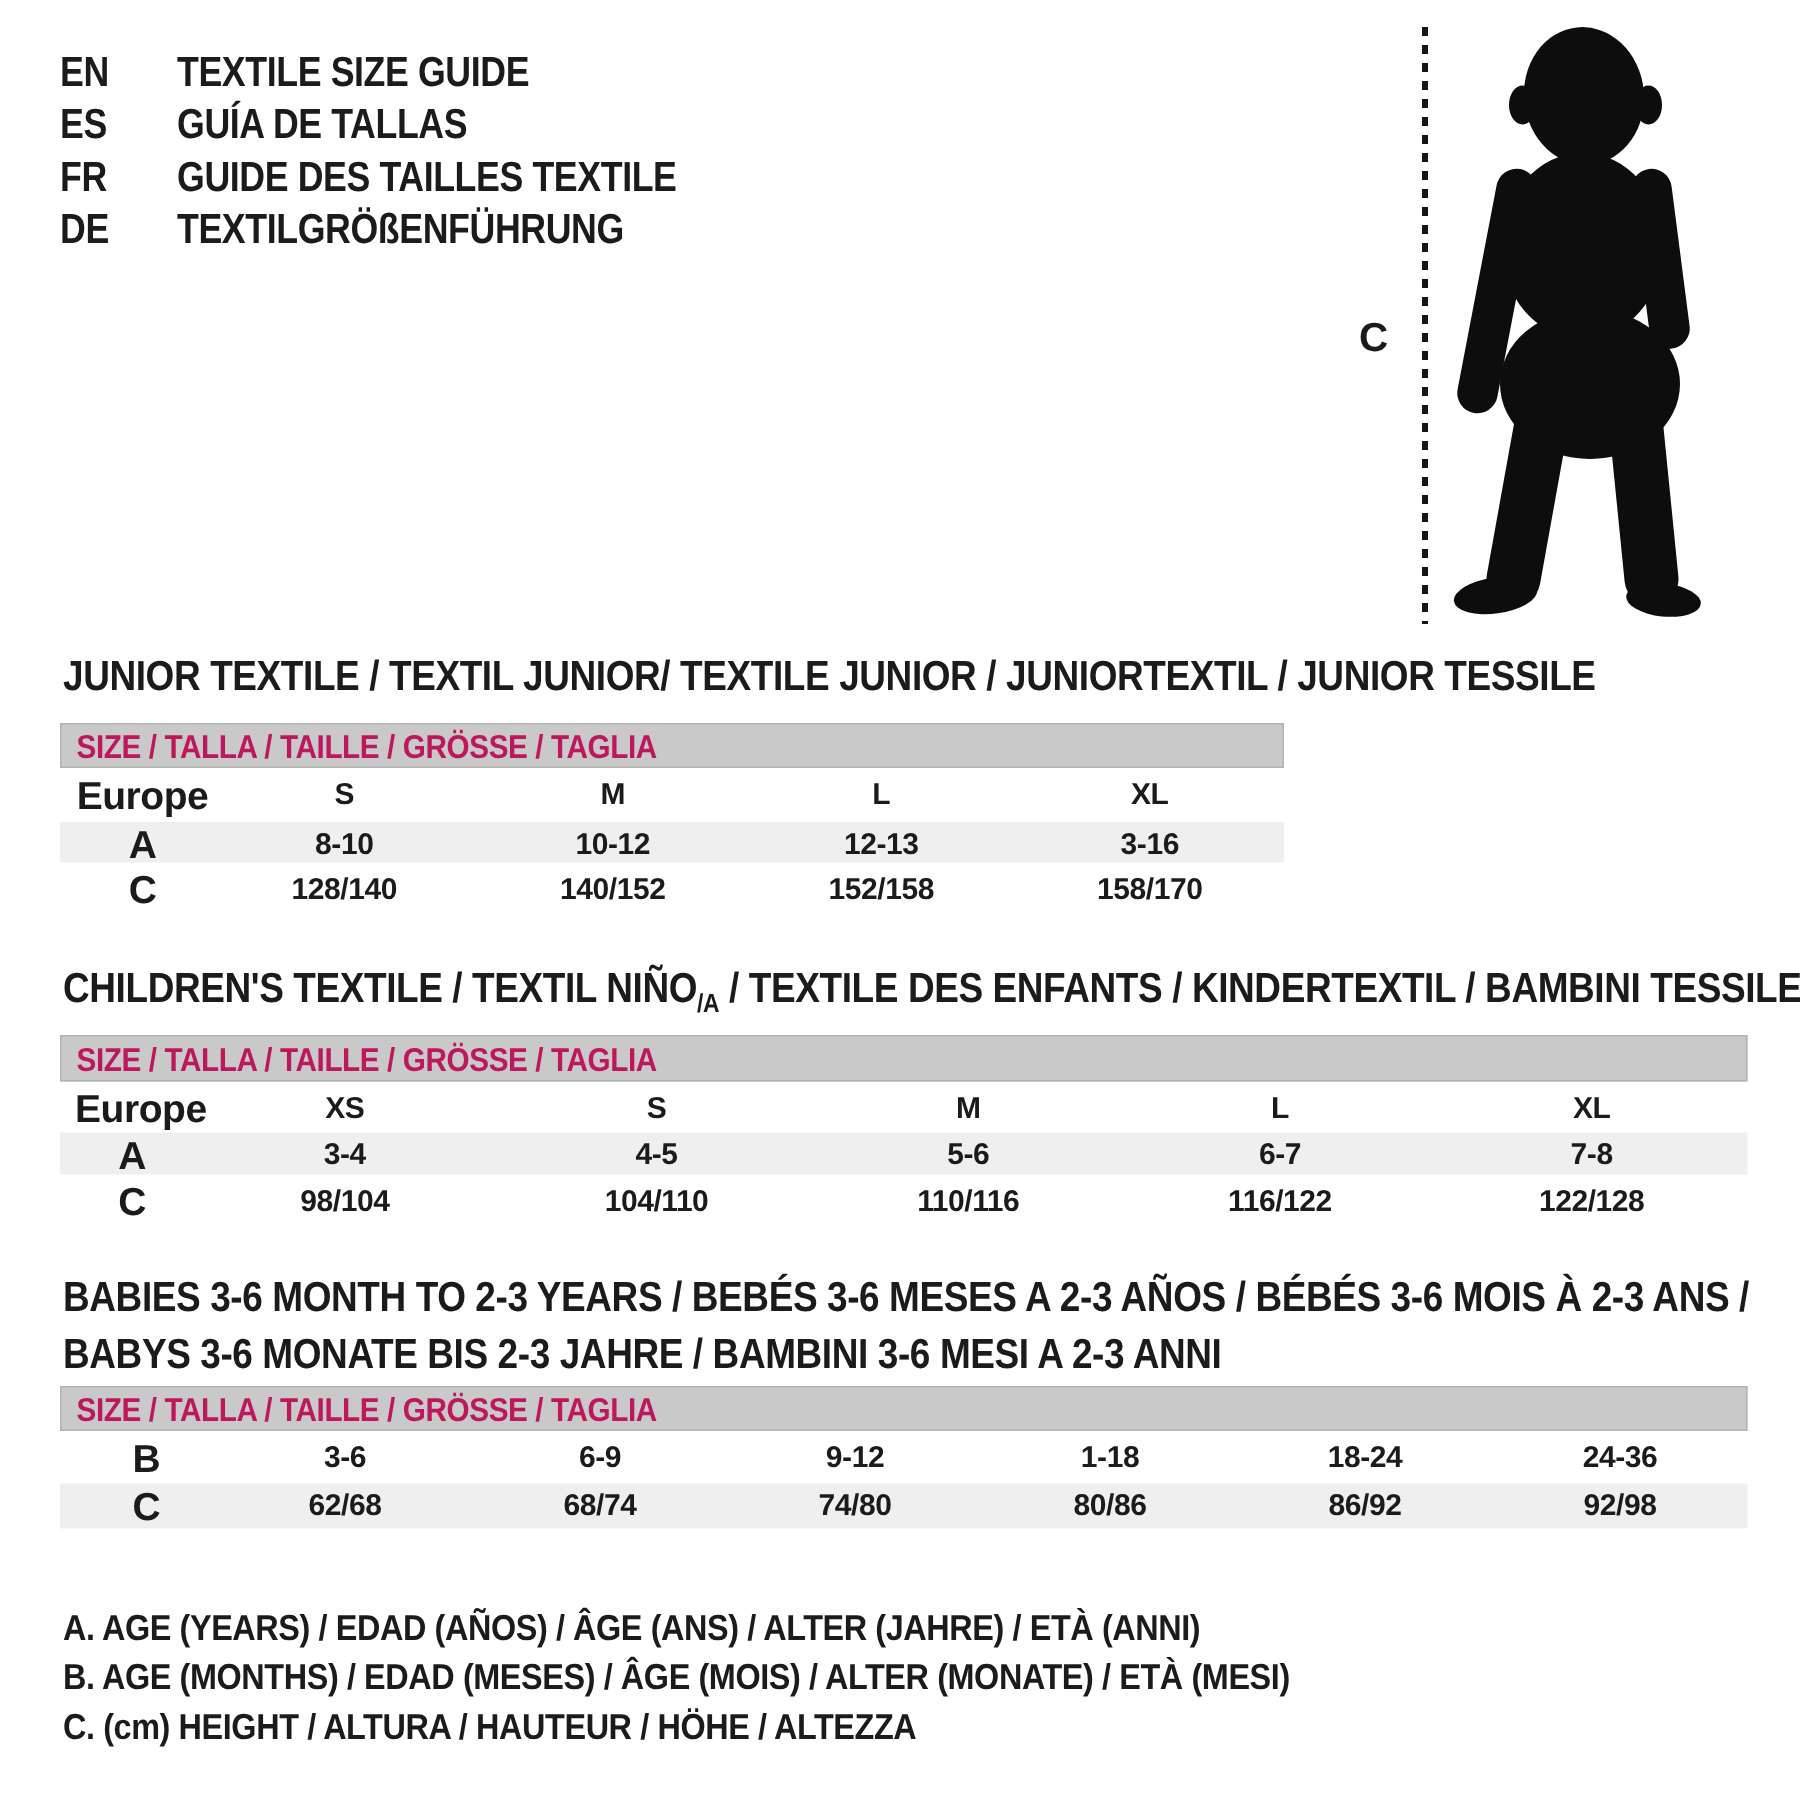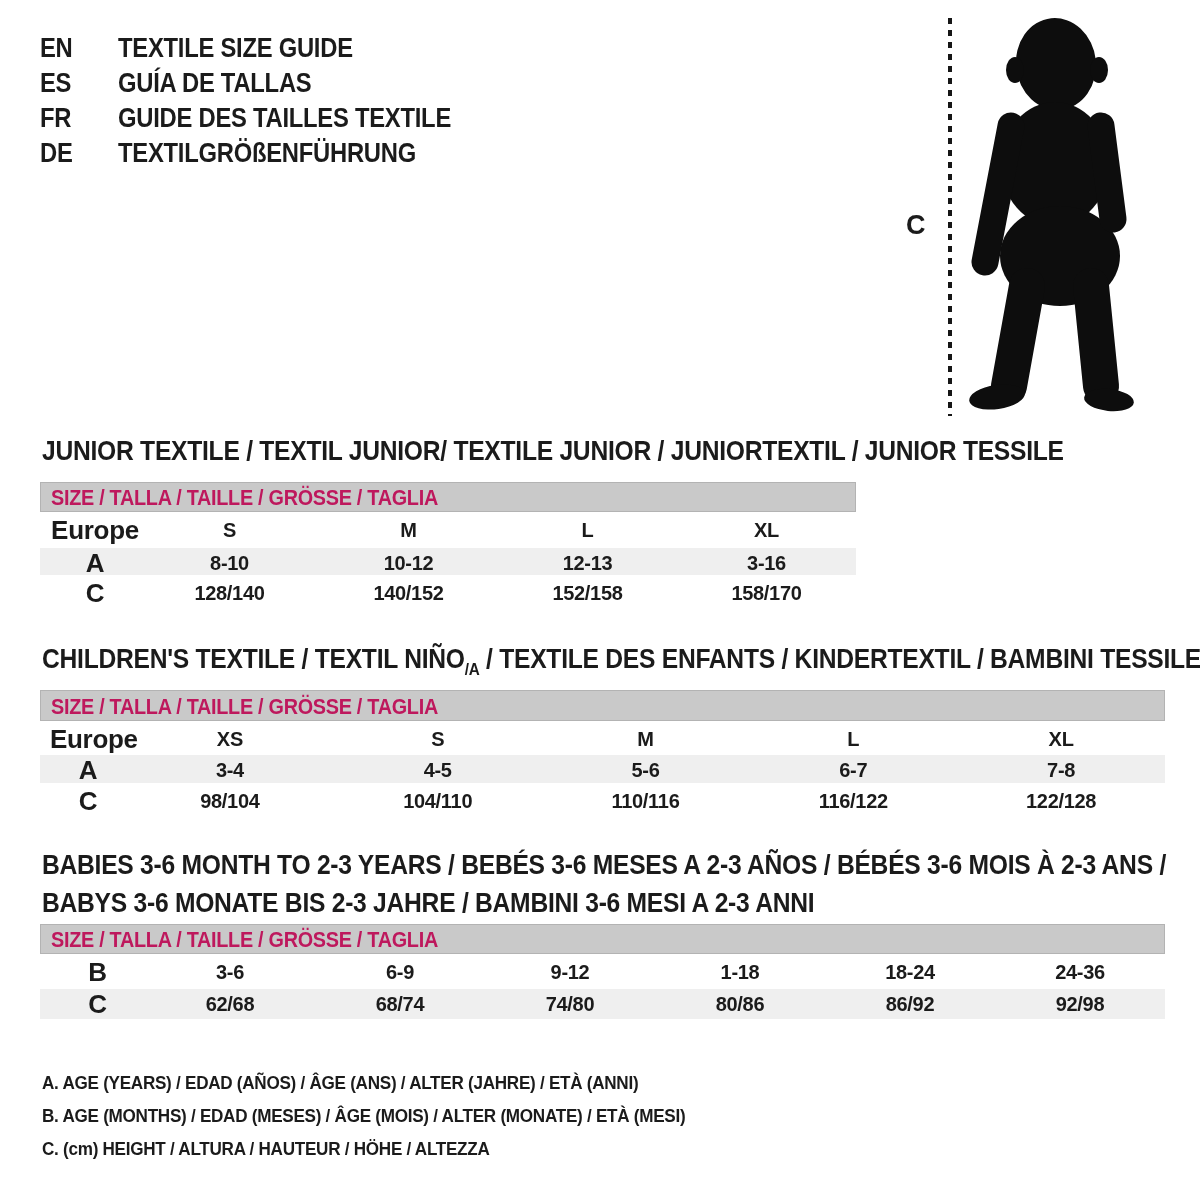--- a/index.html
+++ b/index.html
@@ -32,21 +32,21 @@
   .striped{background:#efefef;}
   .g-junior{grid-template-columns:100px repeat(4,1fr);}
   .g-children{grid-template-columns:86px repeat(5,1fr);}
   .g-babies{grid-template-columns:105px repeat(6,1fr);}
 
   .two-line{line-height:38px;}
   .sub{font-size:0.62em;vertical-align:sub;}
 
   
   .legend{position:absolute;left:42px;top:1072px;}
-  .legend-line{height:33px;font-size:19px;}
+  .legend-line{height:33px;font-size:24px;}
 </style>
 </head>
 <body>
 
 <div class="page">
 
   <div class="lang-list">
     <div class="lang-row">
       <span class="cond85">EN</span>
       <span class="cond85">TEXTILE SIZE GUIDE</span>

